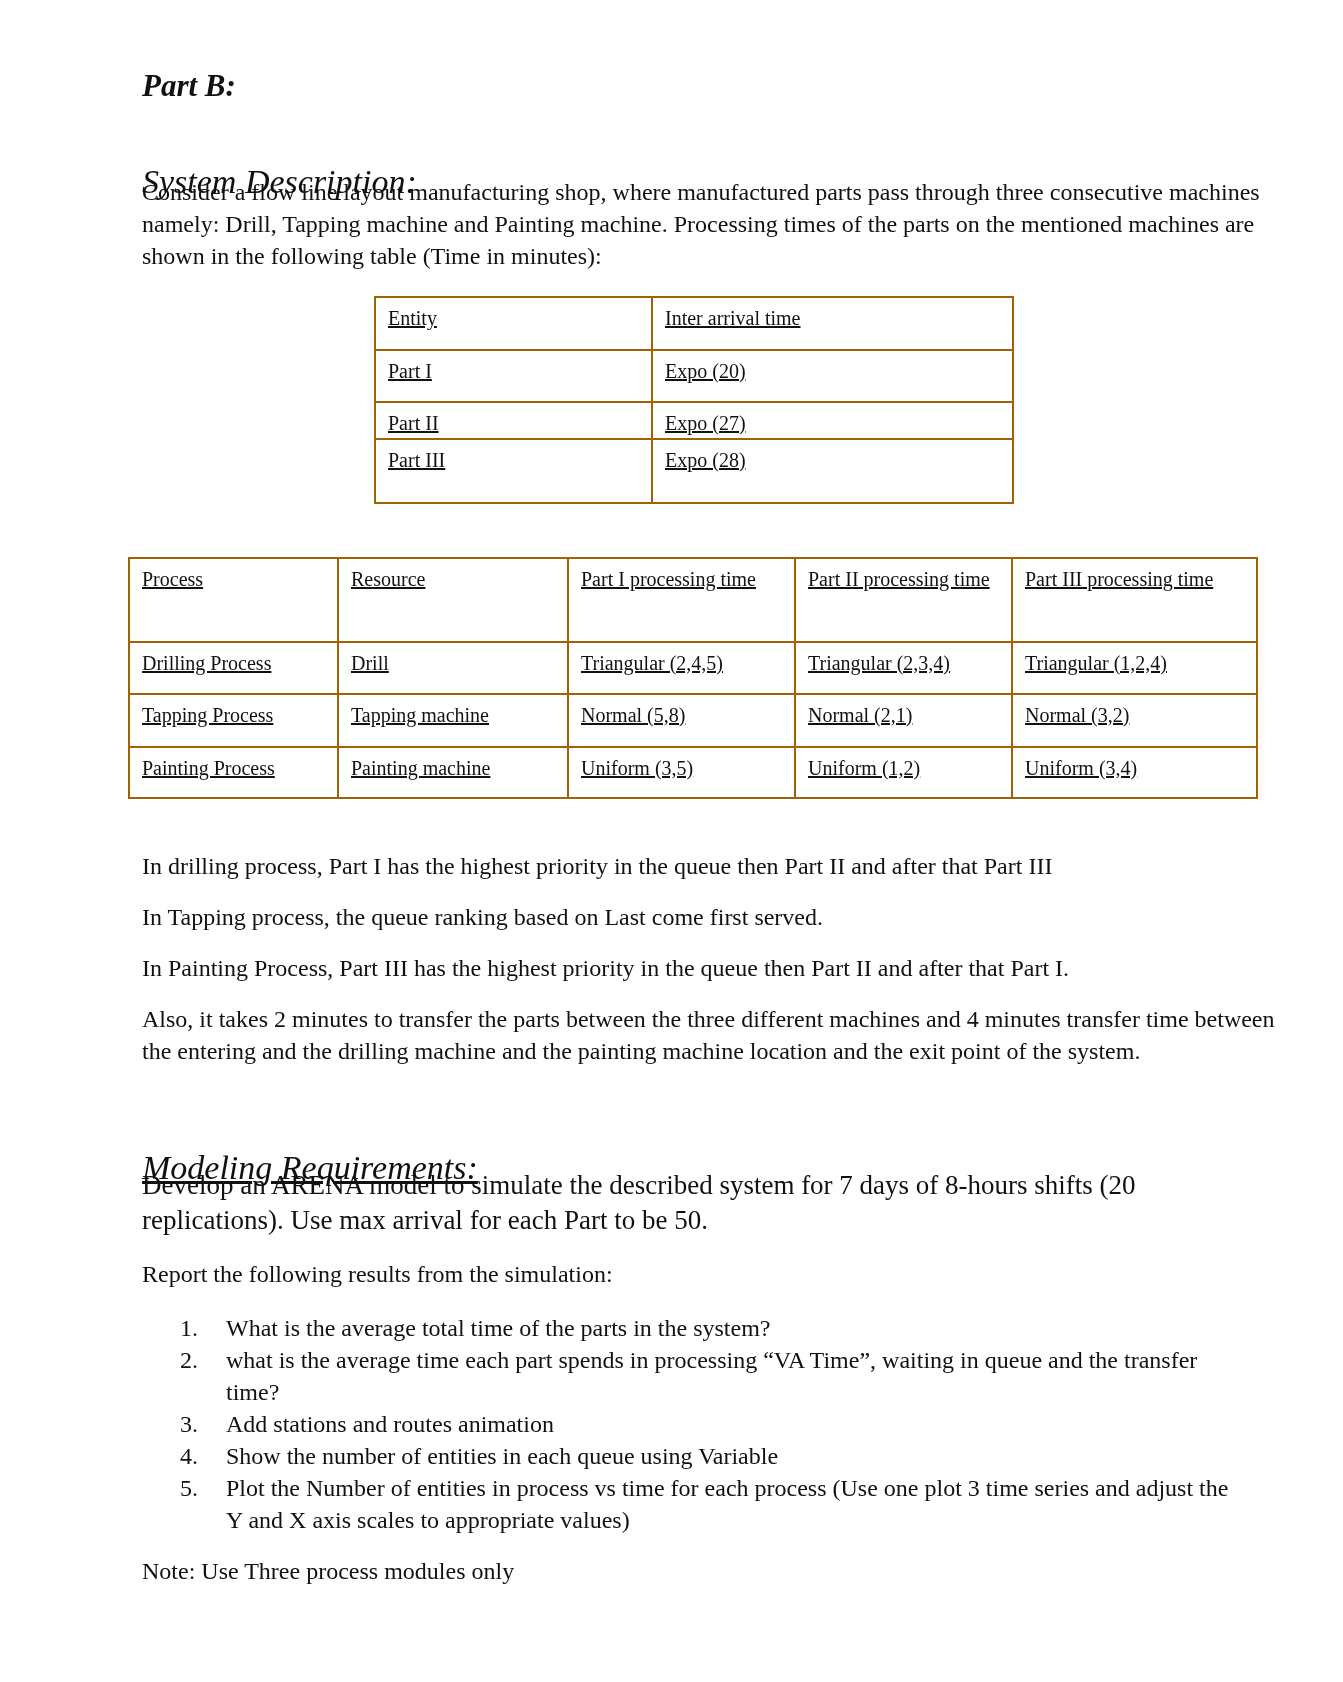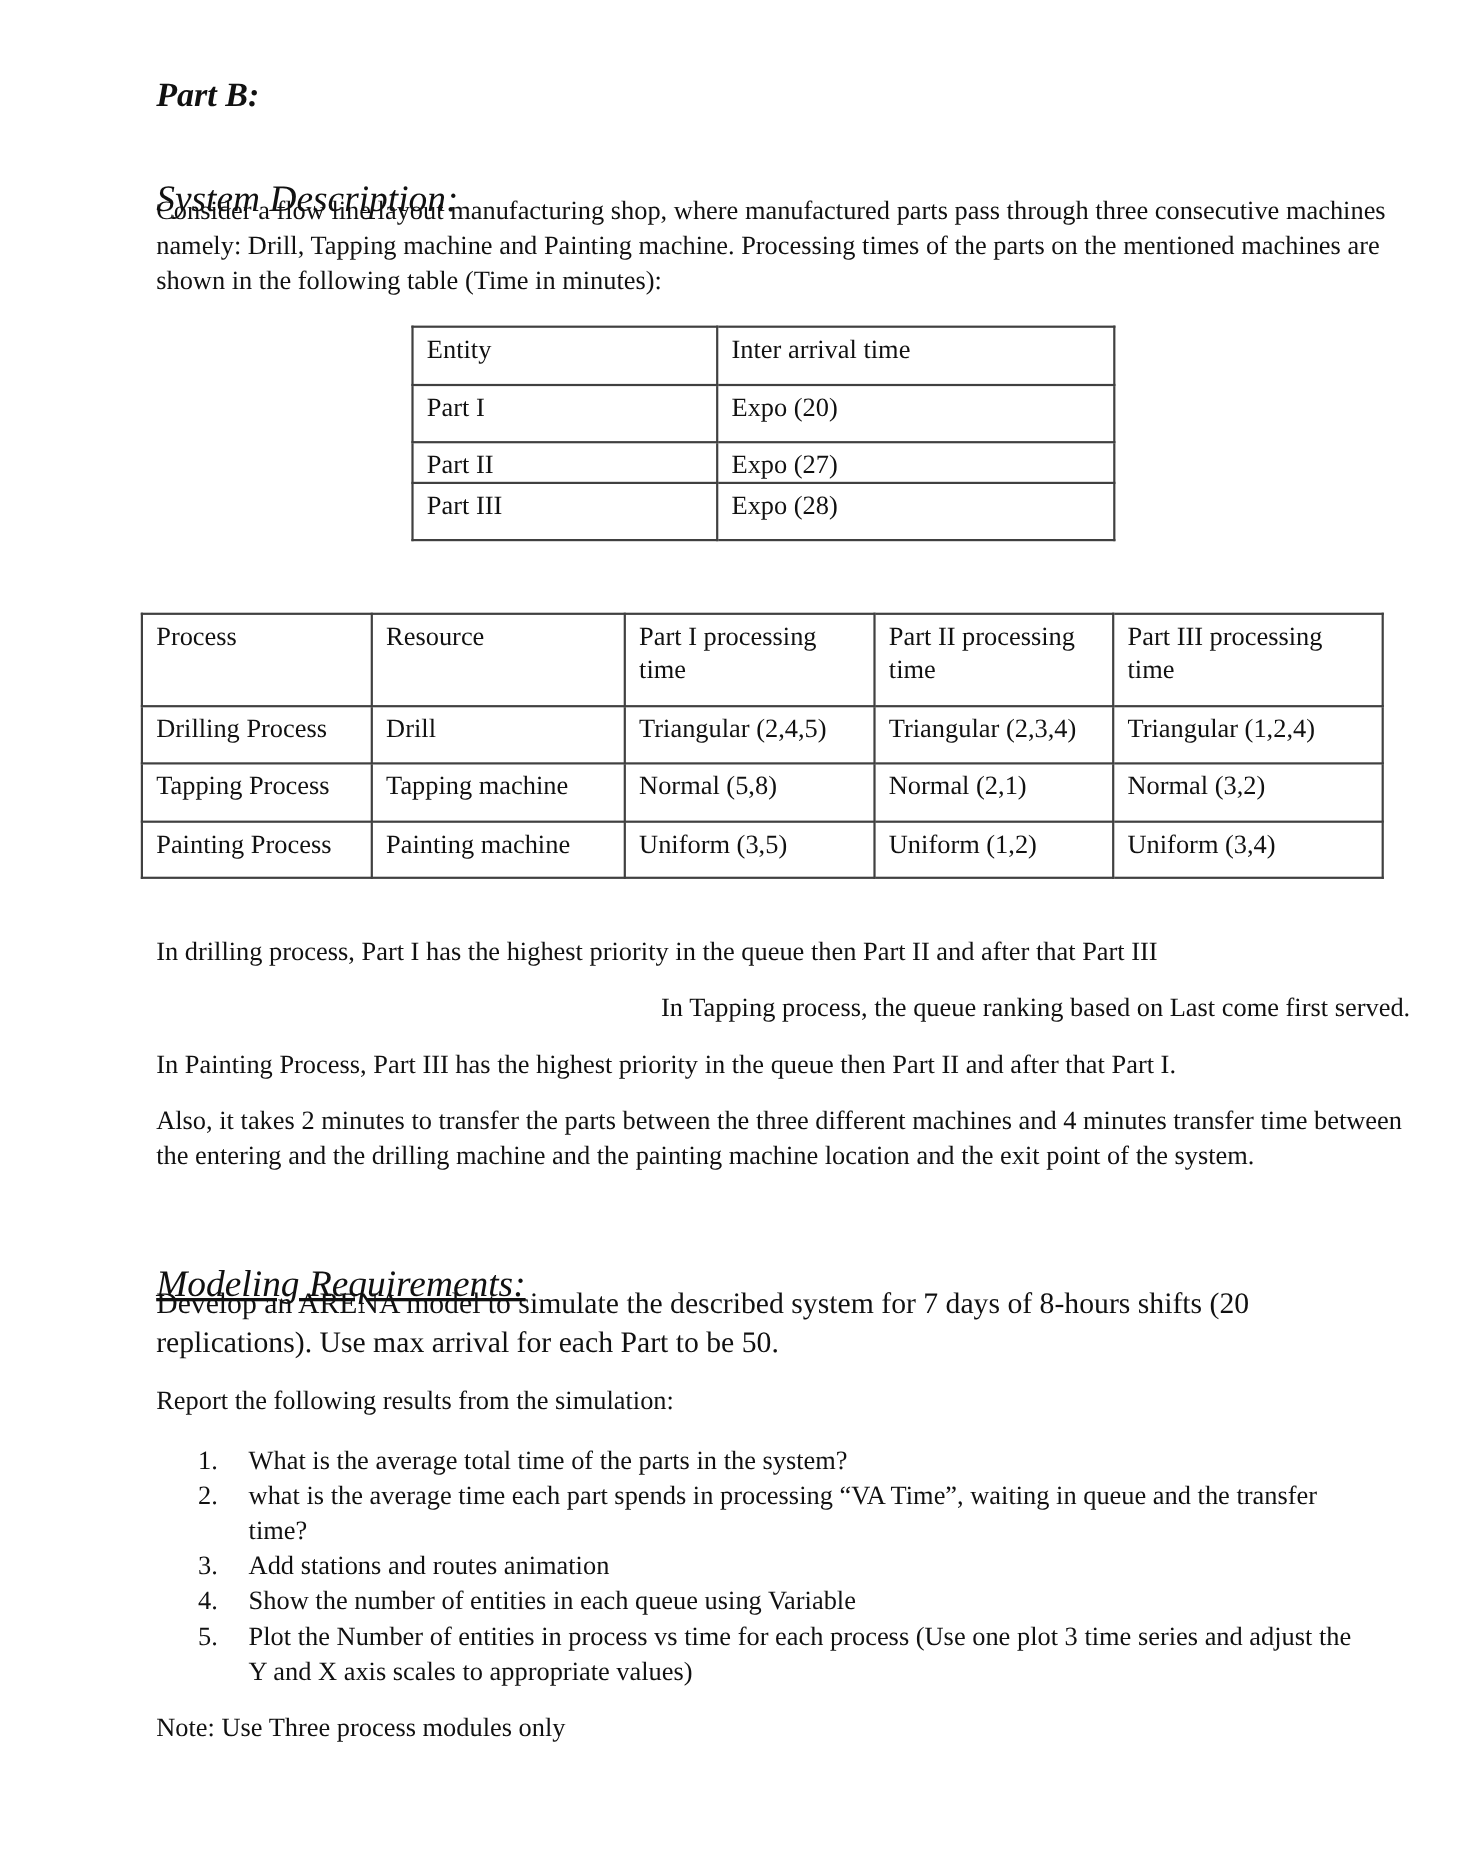--- a/index.html
+++ b/index.html
@@ -4,22 +4,22 @@
 <style>
   html, body { margin:0; padding:0; background:#ffffff; }
   body { width:1343px; height:1682px; position:relative; overflow:hidden;
          font-family:"Liberation Serif", "DejaVu Serif", serif; color:#111; }
   .abs { position:absolute; }
   .heading-bold { font-size:31px; font-weight:bold;font-style:italic; }
   .heading-italic { font-size:34px; font-style:italic;margin-top:36px; }
   .para { position:absolute; left:142px; width:1140px; font-size:24px; line-height:32px; }
   .para.big { font-size:27px; line-height:35px; }
   table.grid { position:absolute; border-collapse:collapse; table-layout:fixed; }
-  table.grid td { border:2px solid #404040; vertical-align:top; padding:5px 12px 0 12px;
-                  font-size:24px; line-height:30px; }
+  table.grid td { border:2px solid #a16207; vertical-align:top; padding:5px 12px 0 12px;
+                  font-size:20px; line-height:30px;text-decoration:underline; }
   ol.reqs { position:absolute; left:180px; top:1312px; margin:0; padding:0; list-style:none;
             width:1060px; font-size:24px; line-height:32px; }
   ol.reqs li { position:relative; padding-left:46px; }
   ol.reqs li .num { position:absolute; left:0; top:0; }
 </style>
 </head>
 <body>
 
 <div class="abs heading-bold" style="left:142px; top:68px;">Part B:</div>
 
@@ -38,21 +38,21 @@
     <td>Inter arrival time</td>
   </tr>
   <tr style="height:52px">
     <td>Part I</td>
     <td>Expo (20)</td>
   </tr>
   <tr style="height:36px">
     <td>Part II</td>
     <td>Expo (27)</td>
   </tr>
-  <tr style="height:52px">
+  <tr style="height:64px">
     <td>Part III</td>
     <td>Expo (28)</td>
   </tr>
 </tbody>
   </table>
 
 <table class="grid" style="left:128px; top:557px; width:1128px;">
   <colgroup>
     <col style="width:209px">
       <col style="width:230px">
@@ -86,21 +86,21 @@
     <td>Painting Process</td>
     <td>Painting machine</td>
     <td>Uniform (3,5)</td>
     <td>Uniform (1,2)</td>
     <td>Uniform (3,4)</td>
   </tr>
 </tbody>
   </table>
 
 <div class="para" style="top:850px;">In drilling process, Part I has the highest priority in the queue then Part II and after that Part III</div>
-<div class="para" style="top:901px;text-align:right;">In Tapping process, the queue ranking based on Last come first served.</div>
+<div class="para" style="top:901px;">In Tapping process, the queue ranking based on Last come first served.</div>
 <div class="para" style="top:952px;">In Painting Process, Part III has the highest priority in the queue then Part II and after that Part I.</div>
 <div class="para" style="top:1003px;">Also, it takes 2 minutes to transfer the parts between the three different machines and 4 minutes transfer time between the entering and the drilling machine and the painting machine location and the exit point of the system.</div>
 
 <div class="abs heading-italic" style="left:142px; top:1113px;text-decoration:underline;">Modeling Requirements:</div>
 
 <div class="para big" style="top:1168px;">Develop an ARENA model to simulate the described system for 7 days of 8-hours shifts (20 replications). Use max arrival for each Part to be 50.</div>
 
 <div class="para" style="top:1258px;">Report the following results from the simulation:</div>
 
 <ol class="reqs">

